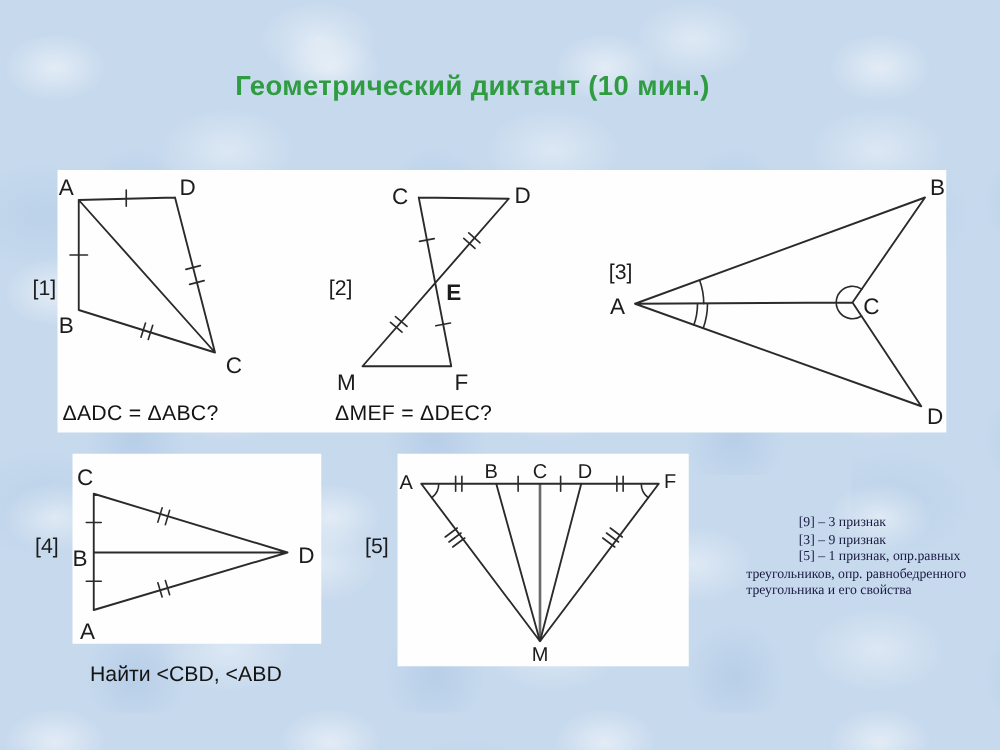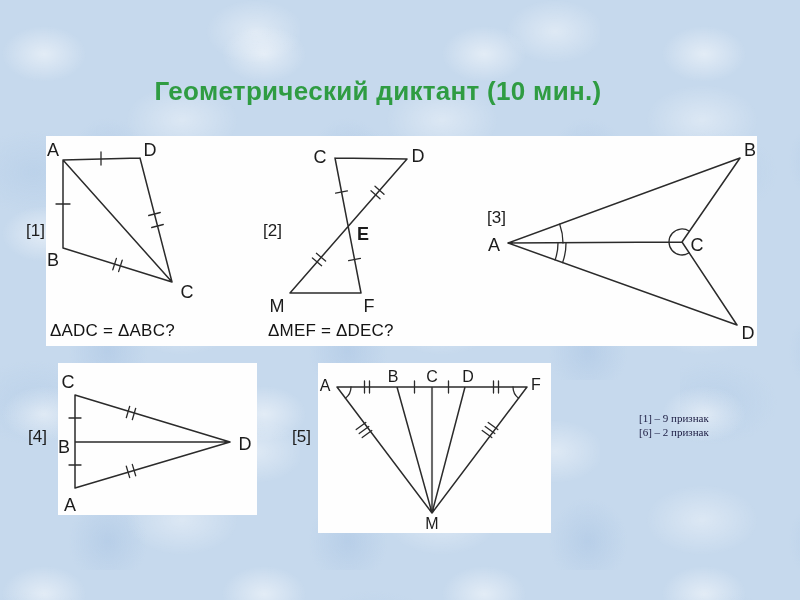--- a/index.html
+++ b/index.html
@@ -10,21 +10,21 @@
     background-image:
       radial-gradient(ellipse 60px 40px at 20% 30%, rgba(255,255,255,.5), rgba(255,255,255,0) 70%),
       radial-gradient(ellipse 80px 50px at 70% 60%, rgba(255,255,255,.38), rgba(255,255,255,0) 70%),
       radial-gradient(ellipse 55px 60px at 45% 85%, rgba(172,198,228,.55), rgba(172,198,228,0) 72%),
       radial-gradient(ellipse 70px 45px at 85% 15%, rgba(255,255,255,.42), rgba(255,255,255,0) 70%),
       radial-gradient(ellipse 90px 60px at 10% 75%, rgba(176,202,230,.45), rgba(176,202,230,0) 70%);
     background-size:220px 180px, 260px 200px, 240px 190px, 300px 210px, 340px 230px;
   }
   .title{
     position:absolute;left:0;top:56px;width:756px;text-align:center;
-    font-size:26px;font-weight:600;color:#2f9c42;letter-spacing:.3px;margin-top:20px;
+    font-size:22px;font-weight:600;color:#2f9c42;letter-spacing:.3px;
   }
   .panel{position:absolute;background:#fefefe;}
   .panel-top{left:46px;top:136px;width:711px;height:210px;}
   .panel-f4{left:58px;top:363px;width:199px;height:152px;}
   .panel-f5{left:318px;top:363px;width:233px;height:170px;}
   svg{display:block;}
   .edge{stroke:#2b2b2b;stroke-width:1.5;fill:none;stroke-linecap:round;}
   .median{stroke:#6a6a6a;stroke-width:2.1;fill:none;}
   .tick,.arc{stroke:#2b2b2b;stroke-width:1.3;fill:none;stroke-linecap:round;}
   text{fill:#1c1c1c;font-family:"Liberation Sans",sans-serif;font-size:18px;}
@@ -123,19 +123,21 @@
 
   <div class="tag" style="left:26px;top:221px;">[1]</div>
   <div class="tag" style="left:263px;top:221px;">[2]</div>
   <div class="tag" style="left:487px;top:208px;">[3]</div>
   <div class="tag" style="left:28px;top:427px;">[4]</div>
   <div class="tag" style="left:292px;top:427px;">[5]</div>
 
   <div class="question" style="left:50px;top:321px;">ΔADC = ΔABC?</div>
   <div class="question" style="left:268px;top:321px;">ΔMEF = ΔDEC?</div>
 
+  <div class="task" style="left:72px;top:530px;">Найти &lt;CBD, &lt;ABD</div>
 
   <div class="answers">
-    <p>[1] – 9 признак</p>
-    <p>[6] – 2 признак</p>
+    <p>[9] – 3 признак</p>
+    <p>[3] – 9 признак</p>
+    <p>[5] – 1 признак, опр.равных треугольников, опр. равнобедренного треугольника и его свойства</p>
   </div>
 
 </div>
 
 </body></html>

